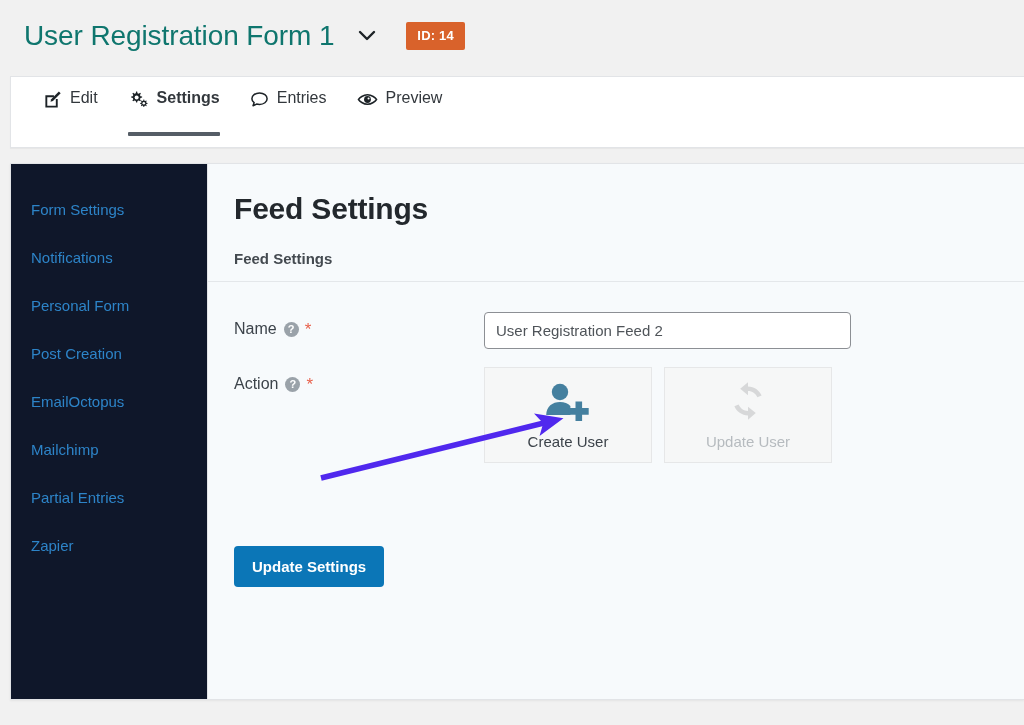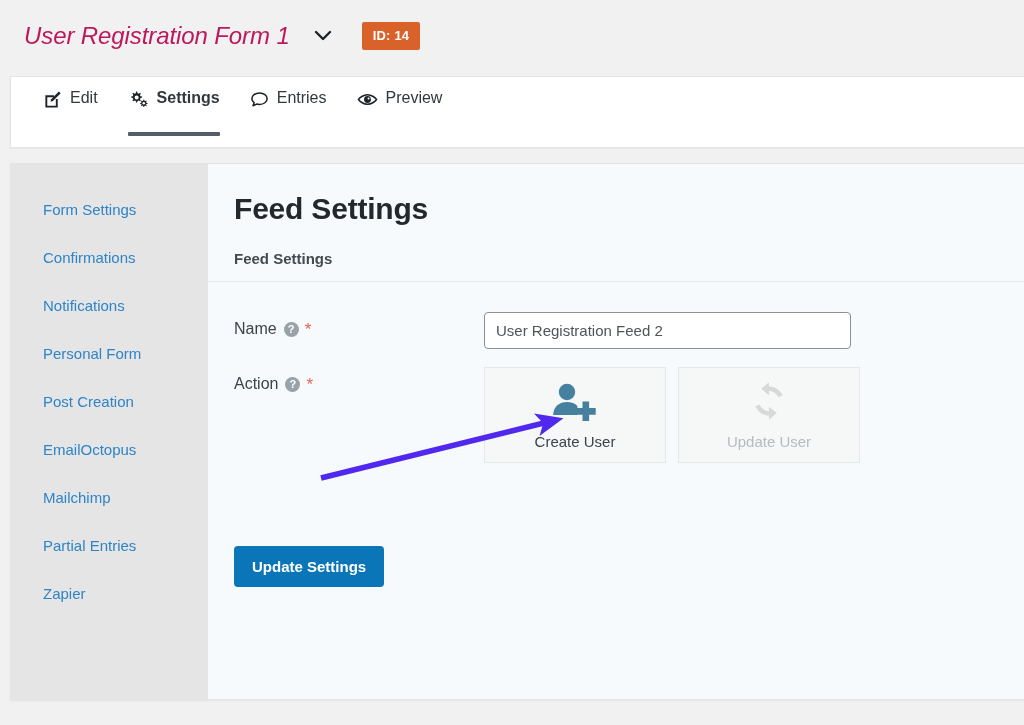--- a/index.html
+++ b/index.html
@@ -17,26 +17,25 @@
 
   
   .header {
     height: 72px;
     display: flex;
     align-items: center;
     padding-left: 24px;
     box-sizing: border-box;
   }
   .form-title {
-    font-size: 24px;
+    font-size: 28px;
     font-weight: 400;
-    color: #be185d;
+    color: #0f766e;
     letter-spacing: -0.1px;
     white-space: nowrap;
-    font-style: italic;
   }
   .title-chevron {
     margin-left: 22px;
     width: 22px;
     height: 22px;
     display: flex;
     align-items: center;
     justify-content: center;
     cursor: pointer;
   }
@@ -110,25 +109,24 @@
     border-right: none;
     box-sizing: border-box;
     box-shadow: 0 1px 2px rgba(0,0,0,0.06);
     display: flex;
   }
 
   
   .sidebar {
     width: 197px;
     flex: 0 0 197px;
-    background: #e5e5e5;
+    background: #0f172a;
     border-right: 1px solid #e2e4e7;
     padding-top: 22px;
     box-sizing: border-box;
-    padding-left: 12px;
   }
   .side-item {
     font-size: 15px;
     color: #2d84c8;
     padding: 10px 16px 10px 16px;
     cursor: pointer;
     border-left: 4px solid transparent;
     box-sizing: border-box;
     line-height: 28px;
   }
@@ -210,21 +208,21 @@
     border-radius: 4px;
     background: #ffffff;
     font-size: 15px;
     color: #4f5459;
     padding: 0 11px;
     font-family: "Liberation Sans", sans-serif;
     outline: none;
   }
   .action-choices { display: flex; }
   .choice {
-    width: 182px;
+    width: 168px;
     height: 96px;
     background: #f6f7f7;
     border: 1px solid #e6e7e8;
     box-sizing: border-box;
     display: flex;
     flex-direction: column;
     align-items: center;
     justify-content: center;
     cursor: pointer;
     margin-right: 12px;
@@ -326,21 +324,20 @@
       </span>
       <span class="tab-label">Preview</span>
     </div>
   </div>
 </div>
 
 <div class="panel">
 
   <div class="sidebar">
     <div class="side-item">Form Settings</div>
-    <div class="side-item">Confirmations</div>
     <div class="side-item">Notifications</div>
     <div class="side-item">Personal Form</div>
     <div class="side-item">Post Creation</div>
     <div class="side-item">EmailOctopus</div>
     <div class="side-item">Mailchimp</div>
     <div class="side-item">Partial Entries</div>
     <div class="side-item">Zapier</div>
   </div>
 
   <div class="content">

